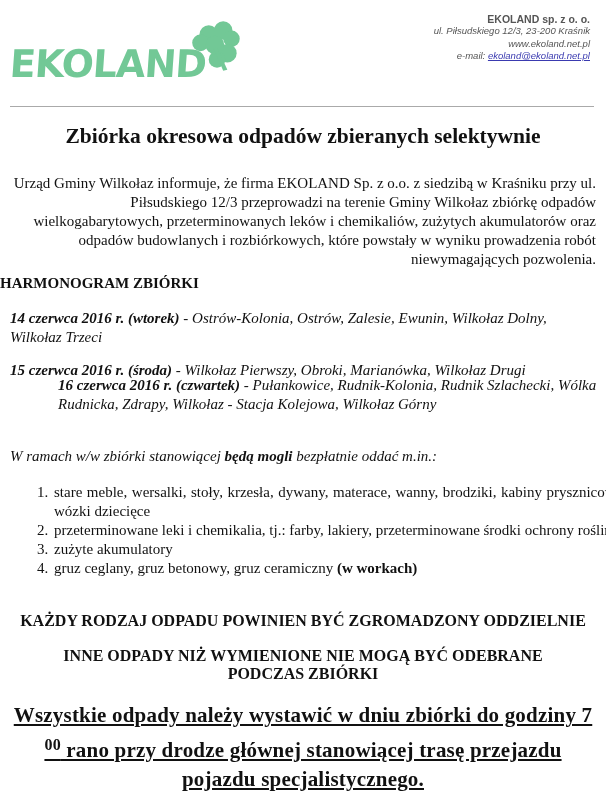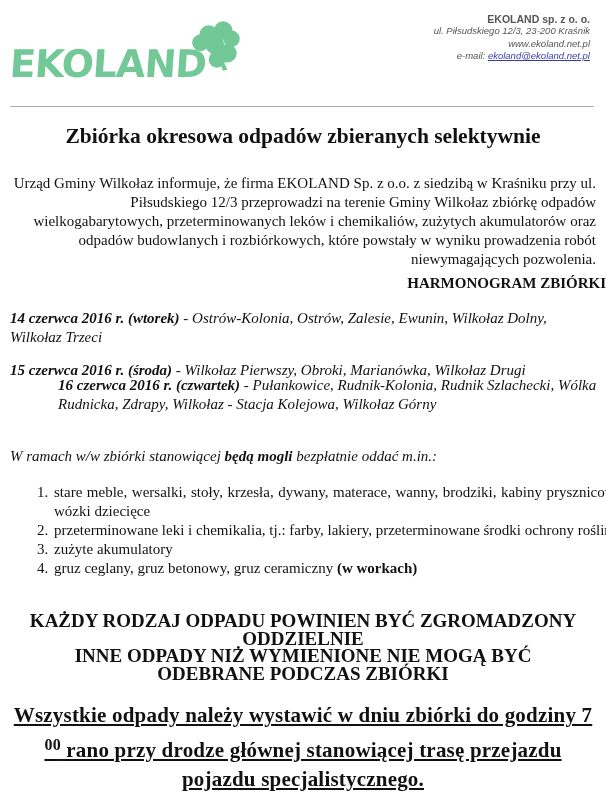--- a/index.html
+++ b/index.html
@@ -7,25 +7,25 @@
   .logo { position:absolute; left:10px; top:30px; width:240px; height:60px; }
   .logo-text { position:absolute; left:0; top:12px; font-family:"DejaVu Sans", sans-serif; font-weight:bold; font-size:38px; color:#72c896; letter-spacing:-1px; transform:skewX(-4deg); }
   .clover { position:absolute; left:176px; top:-14px; width:62px; height:62px; }
   .company { position:absolute; right:16px; top:13px; text-align:right; font-family:"Liberation Sans", sans-serif; color:#555; }
   .company .name { font-size:10.5px; font-weight:bold; color:#555; }
   .company .line { font-size:9.5px; font-style:italic; line-height:12.5px; }
   .company a { color:#3a3ab0; text-decoration:underline; }
   .hr { position:absolute; left:10px; right:12px; top:106px; height:1px; background:#aaa; }
   .title { position:absolute; left:0; width:606px; top:124px; text-align:center; font-size:21.5px; font-weight:bold; }
   .intro { position:absolute; left:10px; width:586px; top:165px; text-align:right; font-size:15px; line-height:19px;margin-top:9px; }
-  .hdr { position:absolute; left:0; width:606px; text-align:right; font-size:15px; font-weight:bold; }
+  .hdr { position:absolute; left:0; width:606px; text-align:left; font-size:15px; font-weight:bold; }
   .para { position:absolute; left:10px; width:584px; font-size:15px; line-height:19px;font-style:italic; }
   ol { position:absolute; left:20px; width:574px; top:483px; margin:0; padding-left:32px; font-size:15px; line-height:19px; text-align:justify; }
   ol li { padding-left:2px; }
-  .caps { position:absolute; left:0; width:606px; text-align:center; font-size:19px; font-weight:bold; line-height:18px; }
+  .caps { position:absolute; left:0; width:606px; text-align:center; font-size:16px; font-weight:bold; line-height:18px; }
   .final { position:absolute; left:10px; width:586px; top:701px; text-align:center; font-size:21px; font-weight:bold; line-height:29px; text-decoration:underline; letter-spacing:0.2px; }
   sup { font-size:16px; vertical-align:7px; }
 </style>
 </head>
 <body>
 
 <div class="logo">
   <span class="logo-text">EKOLAND</span>
   <svg class="clover" viewBox="0 0 60 60">
     <g fill="#72c896">

